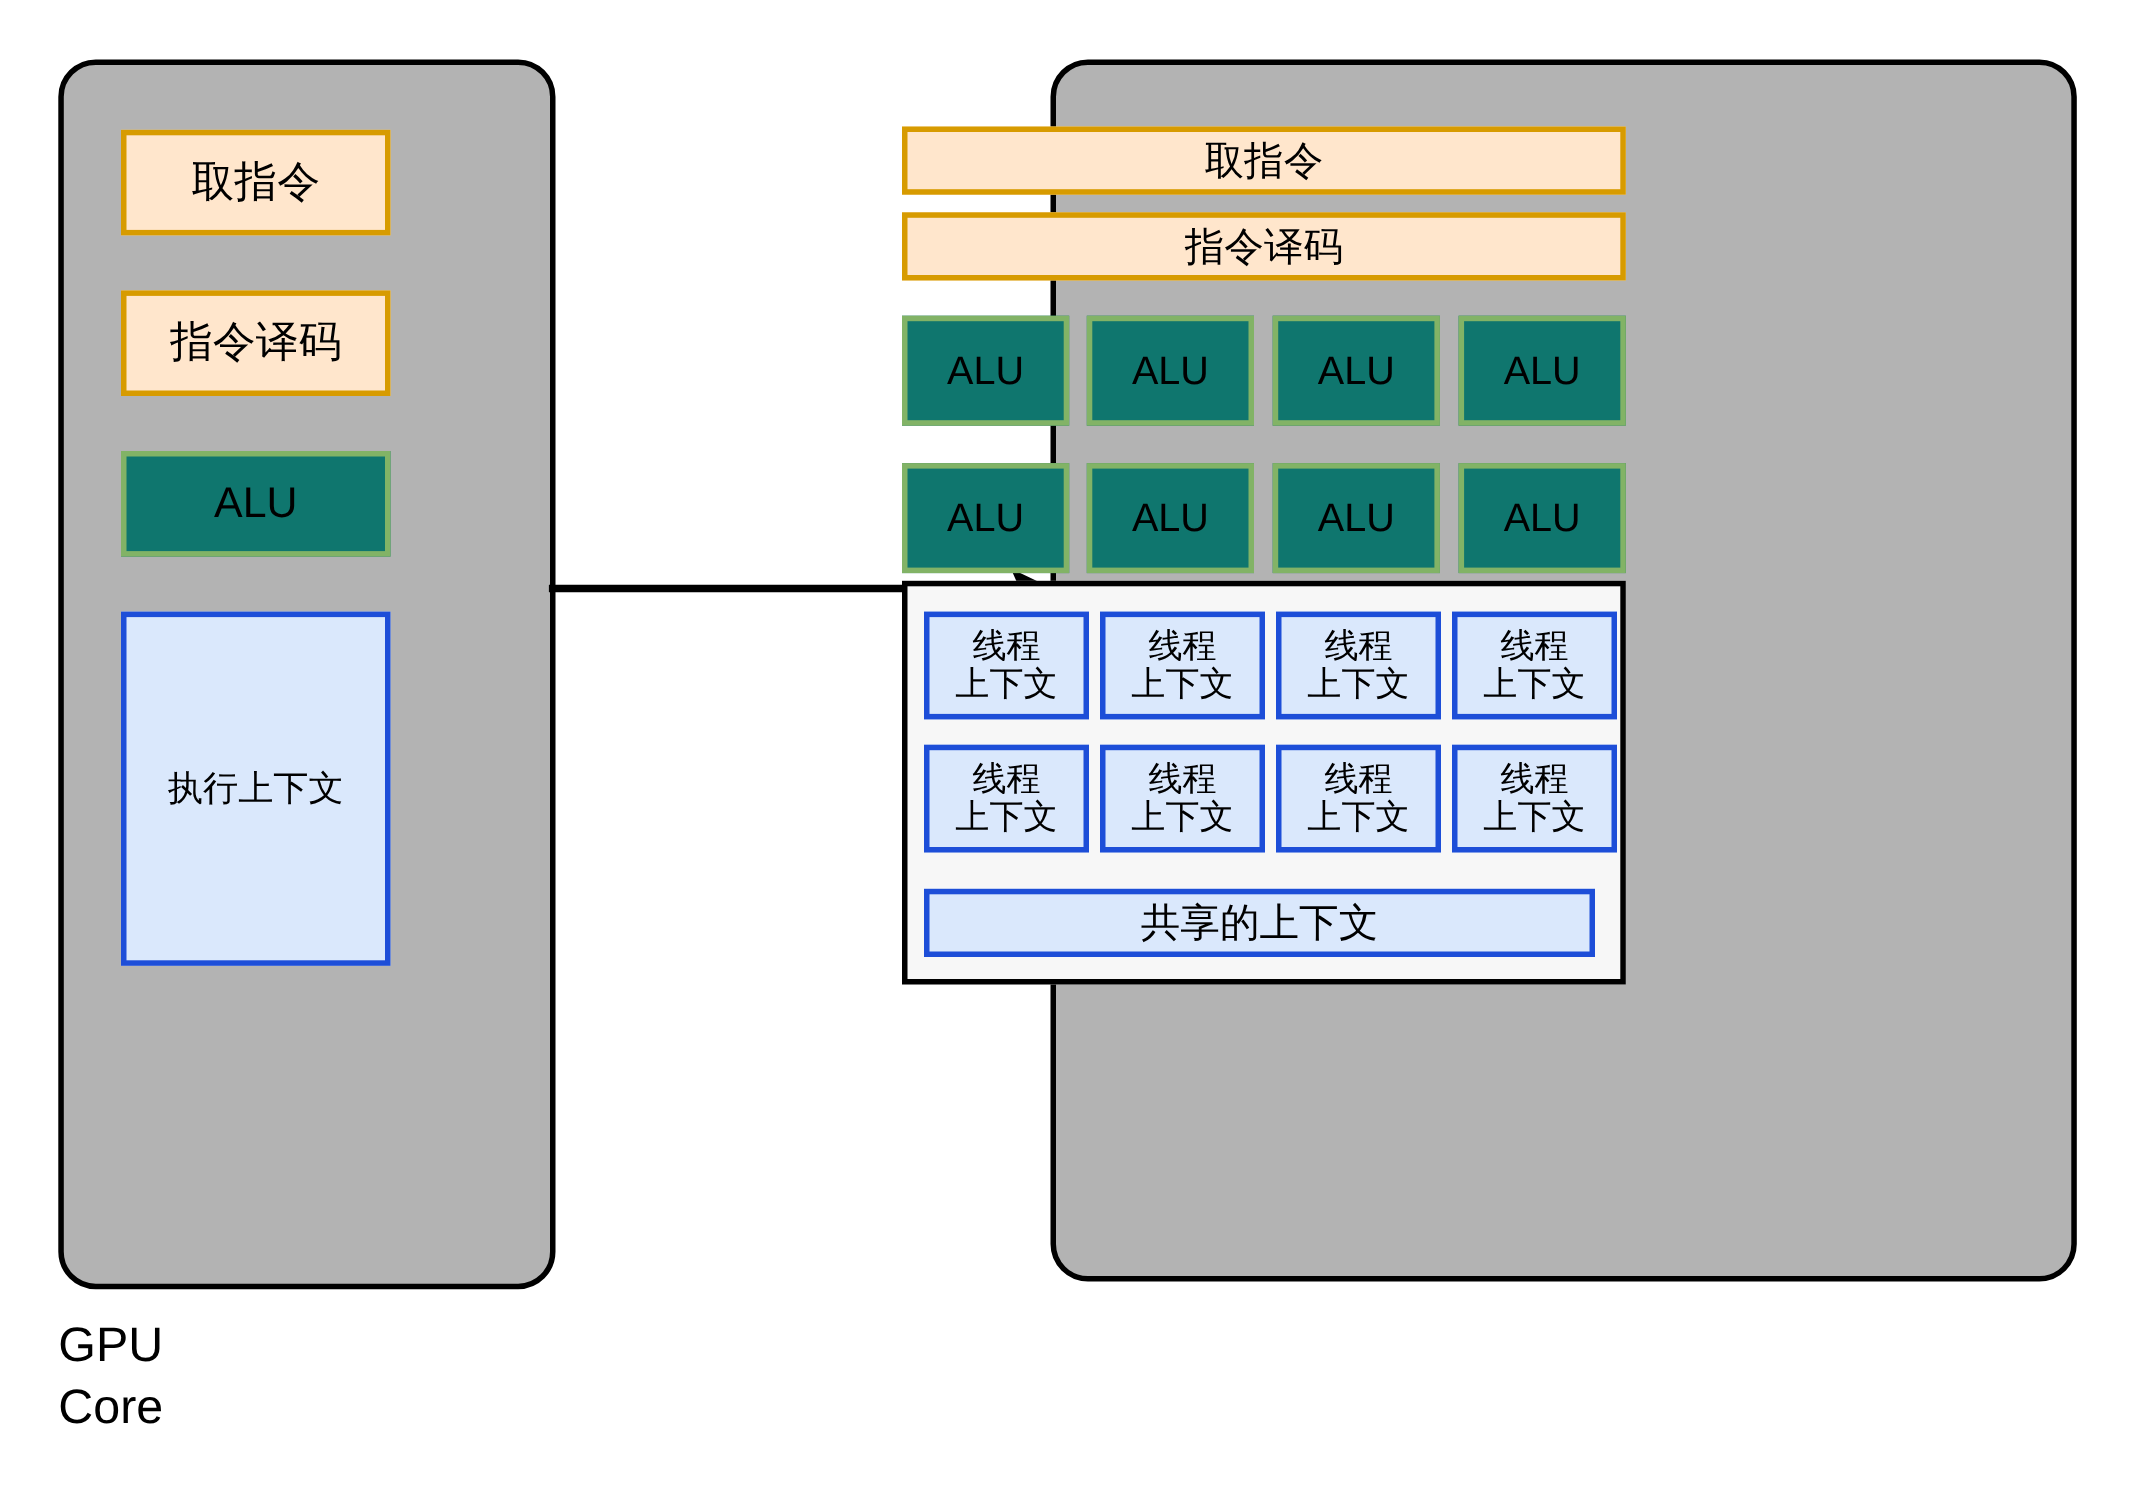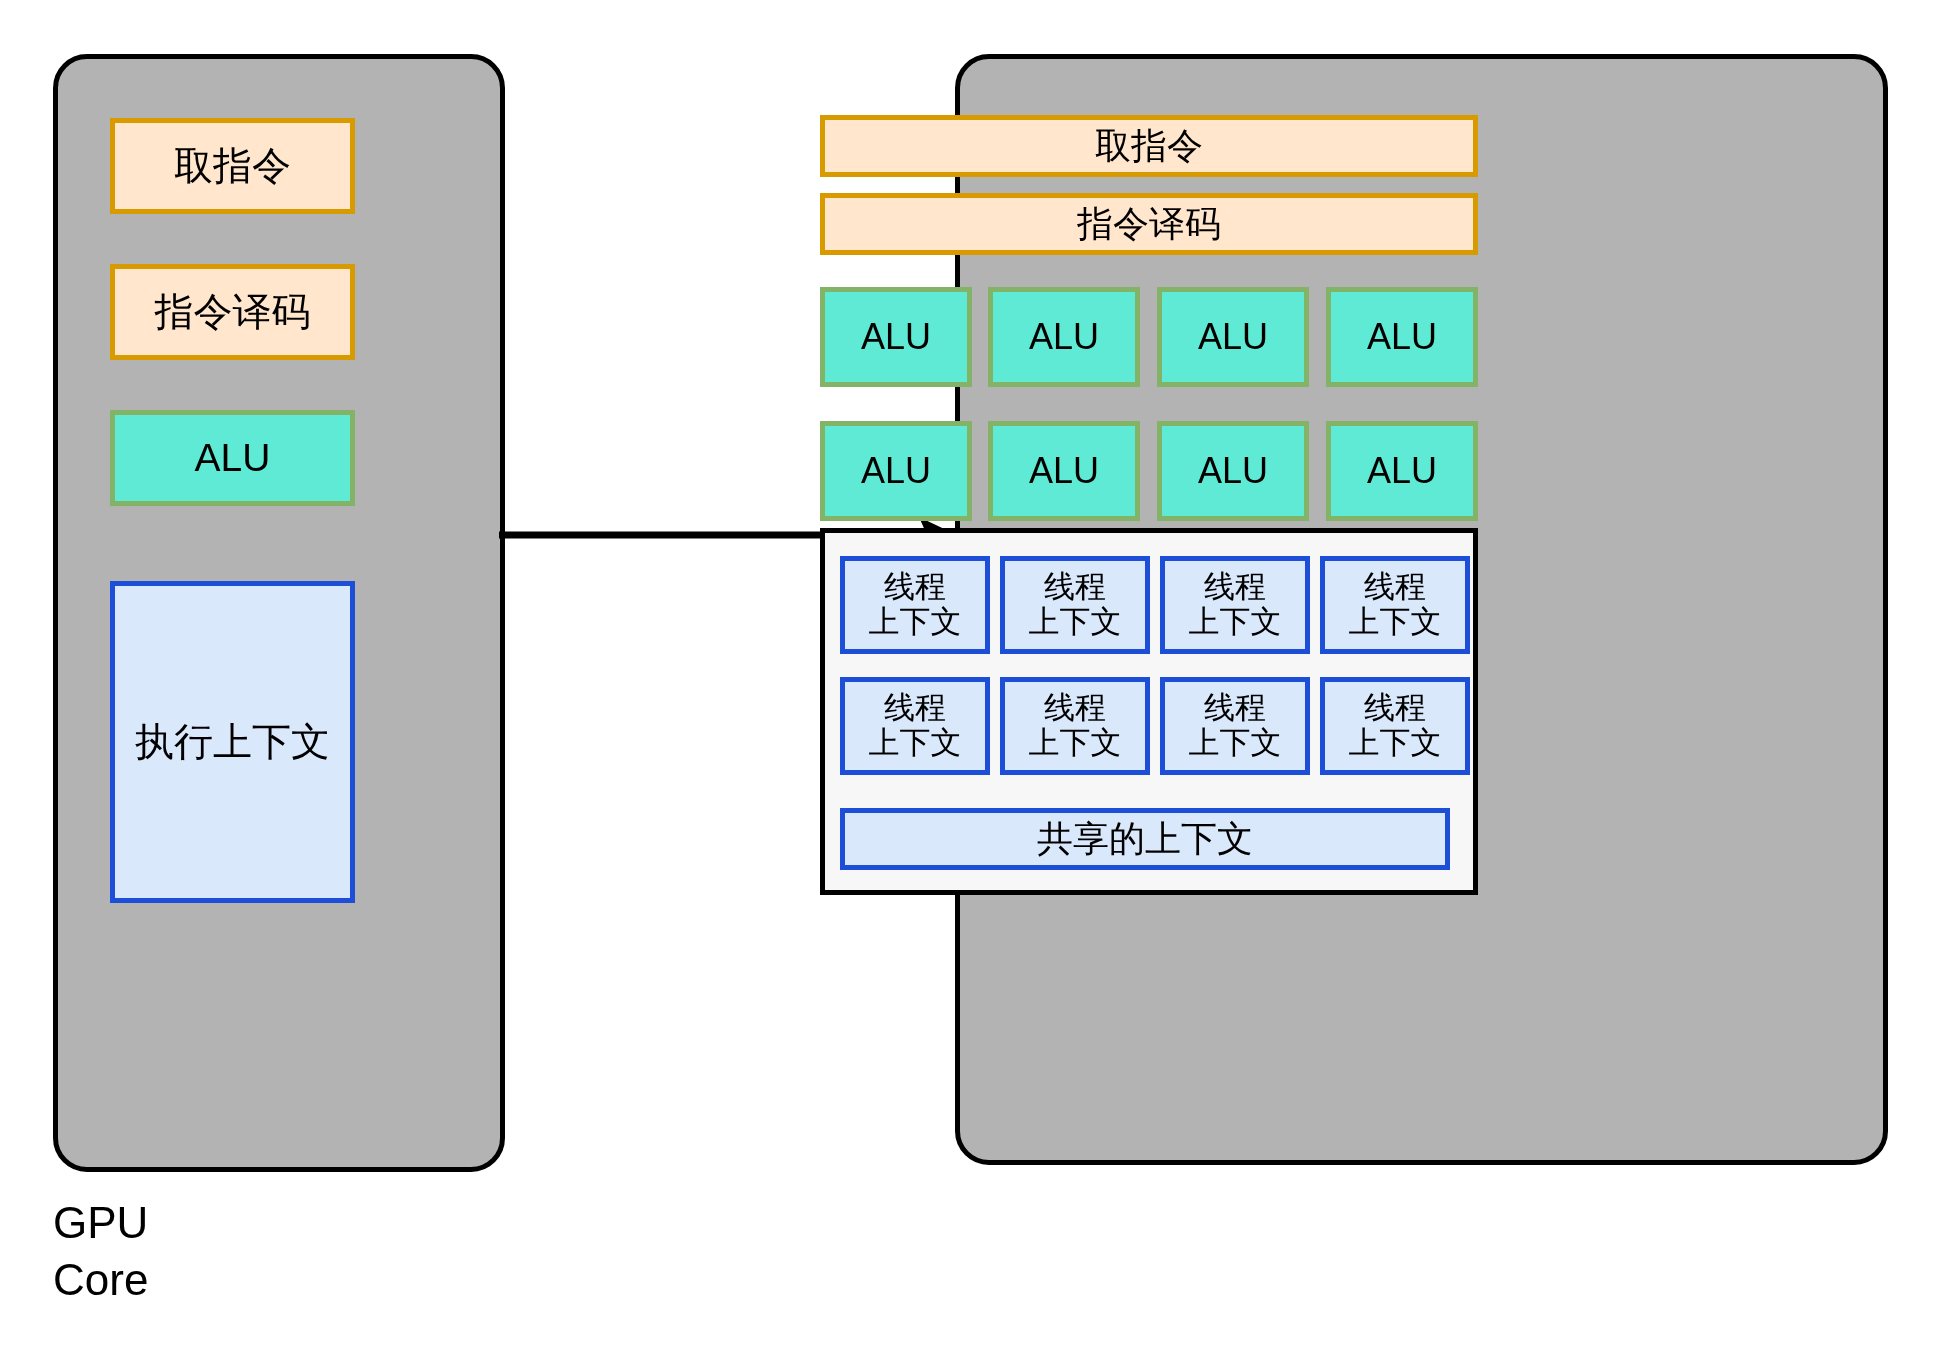--- a/index.html
+++ b/index.html
@@ -38,28 +38,28 @@
   .block {
     position: absolute;
     box-sizing: border-box;
     display: flex;
     align-items: center;
     justify-content: center;
     text-align: center;
     line-height: 1.12;
   }
   .orange { background: #ffe6cc; border: 5px solid #d79b00; }
-  .green  { background: #5eead4; border: 5px solid #82b366; }
+  .green  { background: #0f766e; border: 5px solid #82b366; }
   .blue   { background: #dae8fc; border: 5px solid #1d4ed8; }
 
   
   .l-fetch  { left: 110px; top: 118px; width: 245px; height: 96px;  font-size: 39px; }
   .l-decode { left: 110px; top: 264px; width: 245px; height: 96px;  font-size: 39px; }
   .l-alu    { left: 110px; top: 410px; width: 245px; height: 96px;  font-size: 39px; }
-  .l-ctx    { left: 110px; top: 581px; width: 245px; height: 322px; font-size: 39px; }
+  .l-ctx    { left: 110px; top: 556px; width: 245px; height: 322px; font-size: 32px; }
 
   
   .r-fetch  { left: 820px; top: 115px; width: 658px; height: 62px; font-size: 36px; }
   .r-decode { left: 820px; top: 193px; width: 658px; height: 62px; font-size: 36px; }
 
   .alu-cell { width: 152px; height: 100px; font-size: 36px; }
   .alu-r1 { top: 287px; }
   .alu-r2 { top: 421px; }
   .alu-c1 { left: 820px; }
   .alu-c2 { left: 988px; }

